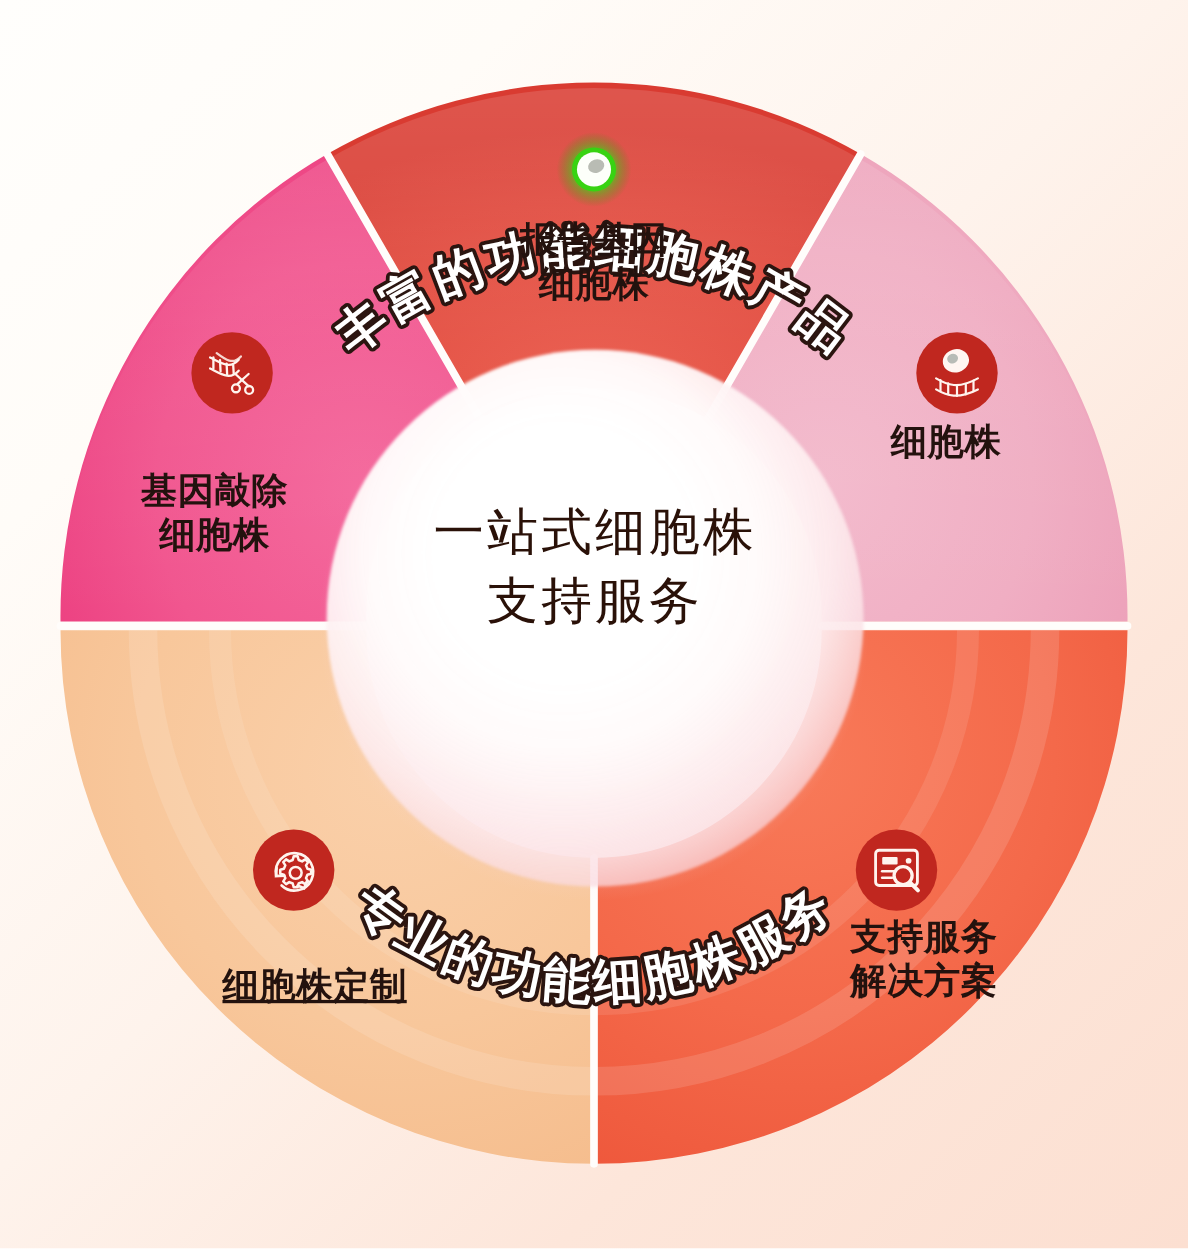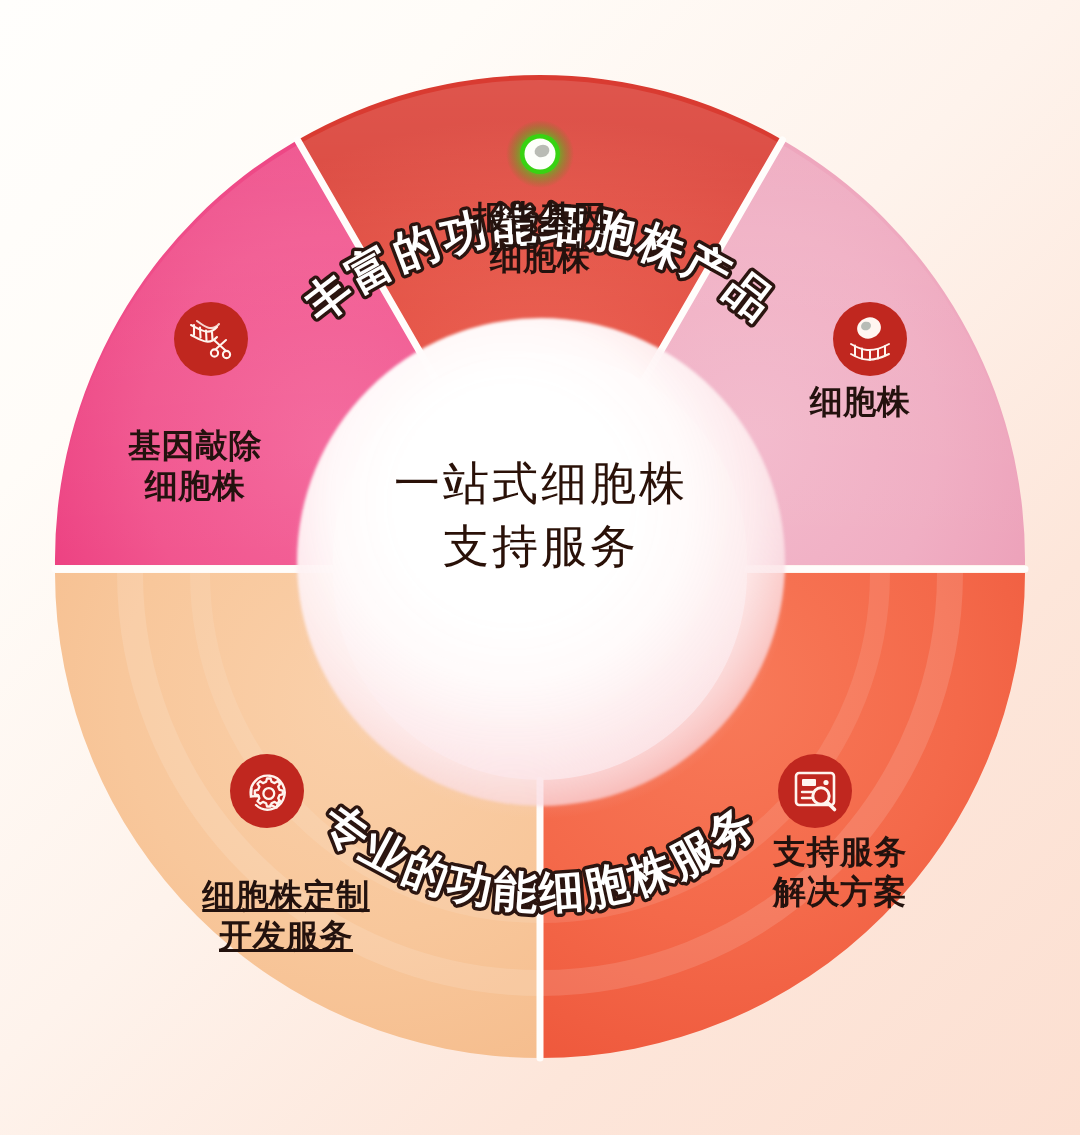--- a/index.html
+++ b/index.html
@@ -260,21 +260,20 @@
         <path d="M38 36 L 35.5 42.5 L 29.5 40"></path>
       </g>
       <g fill="none" stroke="#FFF4EE" stroke-width="2.3" stroke-linejoin="round">
         <path d="M26 13.5 l 3.6 0 0.9 3.3 3.1 1.3 2.9-1.9 2.6 2.6 -1.9 2.9 1.3 3.1 3.3 0.9 0 3.6 -3.3 0.9 -1.3 3.1 1.9 2.9 -2.6 2.6 -2.9-1.9 -3.1 1.3 -0.9 3.3 -3.6 0 -0.9-3.3 -3.1-1.3 -2.9 1.9 -2.6-2.6 1.9-2.9 -1.3-3.1 -3.3-0.9 0-3.6 3.3-0.9 1.3-3.1 -1.9-2.9 2.6-2.6 2.9 1.9 3.1-1.3 Z"></path>
         <circle cx="27.8" cy="28.5" r="5.4"></circle>
       </g>
     </svg>
   </div>
   <div class="seg-label" style="left:136px; top:876px; width:300px;text-decoration:underline;">
     <span class="ln">细胞株定制</span>
-    <span class="ln">开发服务</span>
   </div>
 
   <div class="icon-wrap" style="left:778px; top:754px;">
     <svg width="52" height="52" viewBox="0 0 52 52">
       <rect x="7" y="8" width="38" height="32" rx="3.2" fill="none" stroke="#FFF4EE" stroke-width="2.6"></rect>
       <rect x="13" y="14" width="14" height="7" rx="1" fill="#FFF4EE"></rect>
       <circle cx="37" cy="17.5" r="2.6" fill="#FFF4EE"></circle>
       <g stroke="#FFF4EE" stroke-width="2.4" stroke-linecap="round">
         <line x1="13" y1="27" x2="25" y2="27"></line>
         <line x1="13" y1="33" x2="22" y2="33"></line>

